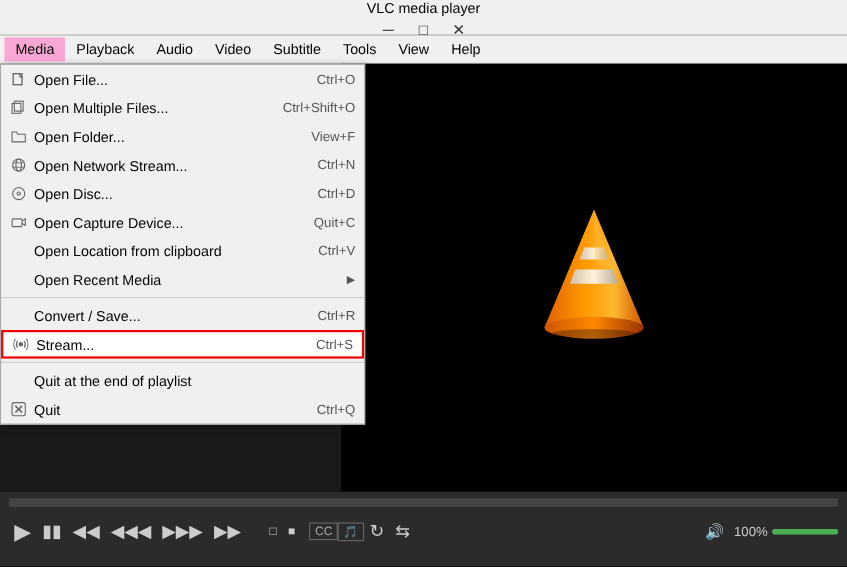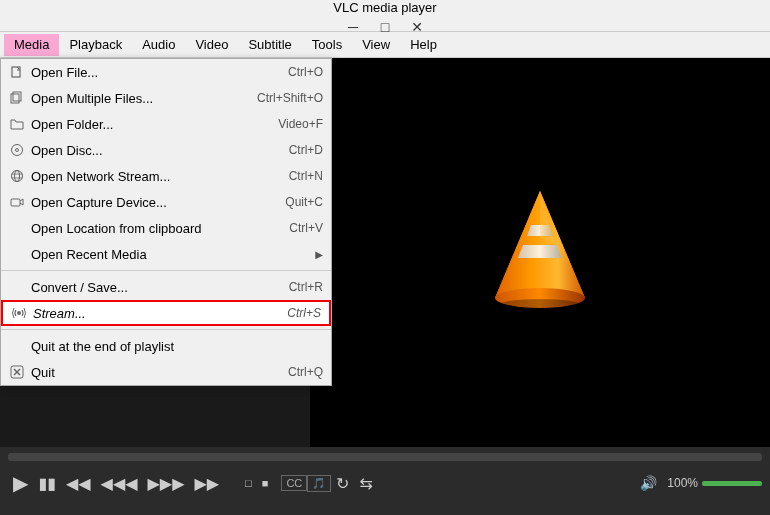--- a/index.html
+++ b/index.html
@@ -110,21 +110,20 @@
       padding: 4px 8px 4px 30px;
       height: 26px;
       cursor: pointer;
       position: relative;
       justify-content: space-between;
     }
     .dropdown-item.highlighted {
       background: #fff;
       border: 2px solid #e00;
       color: #000;
-      font-style: italic;
     }
     .dropdown-item .item-icon {
       position: absolute;
       left: 8px;
       width: 16px;
       height: 16px;
       display: flex;
       align-items: center;
       justify-content: center;
       font-size: 11px;
@@ -271,45 +270,45 @@
       <span class="item-shortcut">Ctrl+Shift+O</span>
     </div>
 
     <div class="dropdown-item">
       <span class="item-icon">
         <svg width="14" height="14" viewBox="0 0 14 14">
             <path d="M1,4 L1,12 L13,12 L13,5 L6,5 L5,3 L1,3 Z" fill="none" stroke="#666" stroke-width="1"></path>
           </svg>
       </span>
       <span class="item-label">Open Folder...</span>
-      <span class="item-shortcut">Video+F</span>
-    </div>
-
-    <div class="dropdown-item">
-      <span class="item-icon">
-        <svg width="14" height="14" viewBox="0 0 14 14">
-            <circle cx="7" cy="7" r="5.5" fill="none" stroke="#666" stroke-width="1"></circle>
-            <circle cx="7" cy="7" r="1.5" fill="none" stroke="#666" stroke-width="1"></circle>
-          </svg>
-      </span>
-      <span class="item-label">Open Disc...</span>
-      <span class="item-shortcut">Ctrl+D</span>
+      <span class="item-shortcut">View+F</span>
     </div>
 
     <div class="dropdown-item">
       <span class="item-icon">
         <svg width="14" height="14" viewBox="0 0 14 14">
             <circle cx="7" cy="7" r="5.5" fill="none" stroke="#666" stroke-width="1"></circle>
             <ellipse cx="7" cy="7" rx="2.5" ry="5.5" fill="none" stroke="#666" stroke-width="1"></ellipse>
             <line x1="1.5" y1="5" x2="12.5" y2="5" stroke="#666" stroke-width="0.8"></line>
             <line x1="1.5" y1="9" x2="12.5" y2="9" stroke="#666" stroke-width="0.8"></line>
           </svg>
       </span>
       <span class="item-label">Open Network Stream...</span>
       <span class="item-shortcut">Ctrl+N</span>
+    </div>
+
+    <div class="dropdown-item">
+      <span class="item-icon">
+        <svg width="14" height="14" viewBox="0 0 14 14">
+            <circle cx="7" cy="7" r="5.5" fill="none" stroke="#666" stroke-width="1"></circle>
+            <circle cx="7" cy="7" r="1.5" fill="none" stroke="#666" stroke-width="1"></circle>
+          </svg>
+      </span>
+      <span class="item-label">Open Disc...</span>
+      <span class="item-shortcut">Ctrl+D</span>
     </div>
 
     <div class="dropdown-item">
       <span class="item-icon">
         <svg width="14" height="14" viewBox="0 0 14 14">
             <rect x="1" y="4" width="9" height="7" rx="1" fill="none" stroke="#666" stroke-width="1"></rect>
             <polyline points="10,6 13,4 13,10 10,8" fill="none" stroke="#666" stroke-width="1"></polyline>
           </svg>
       </span>
       <span class="item-label">Open Capture Device...</span>

